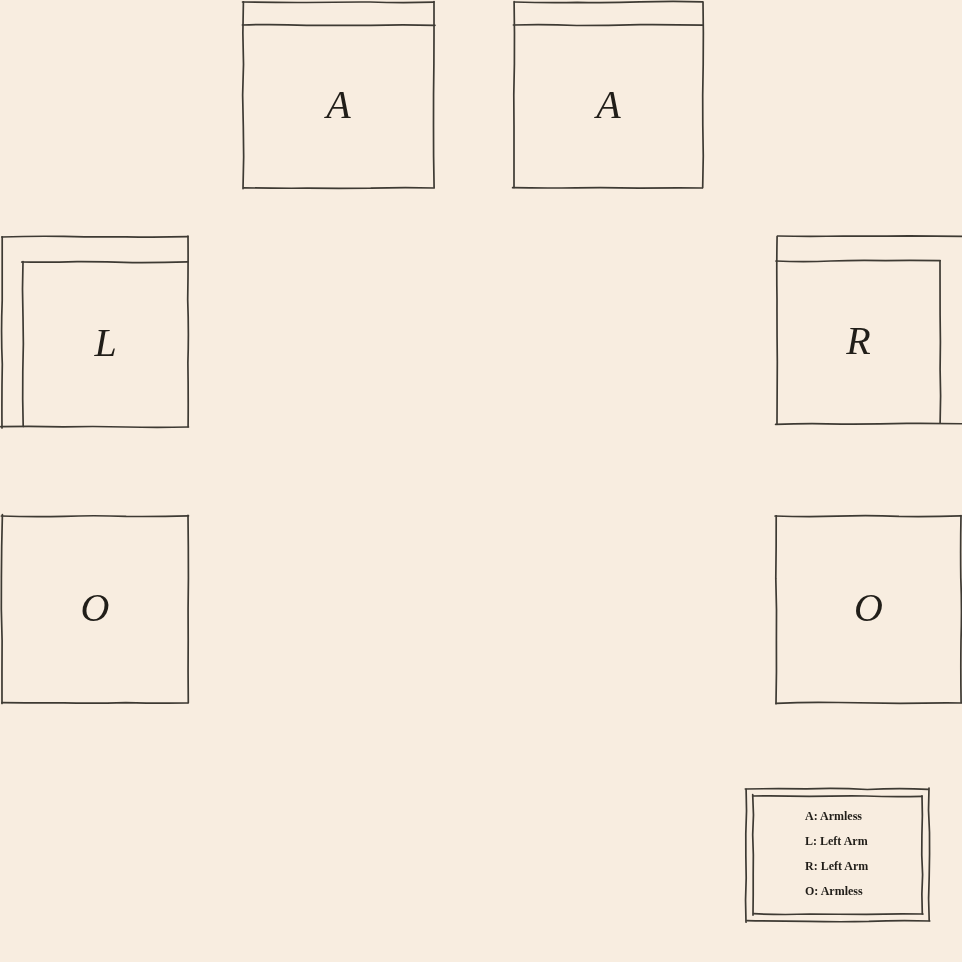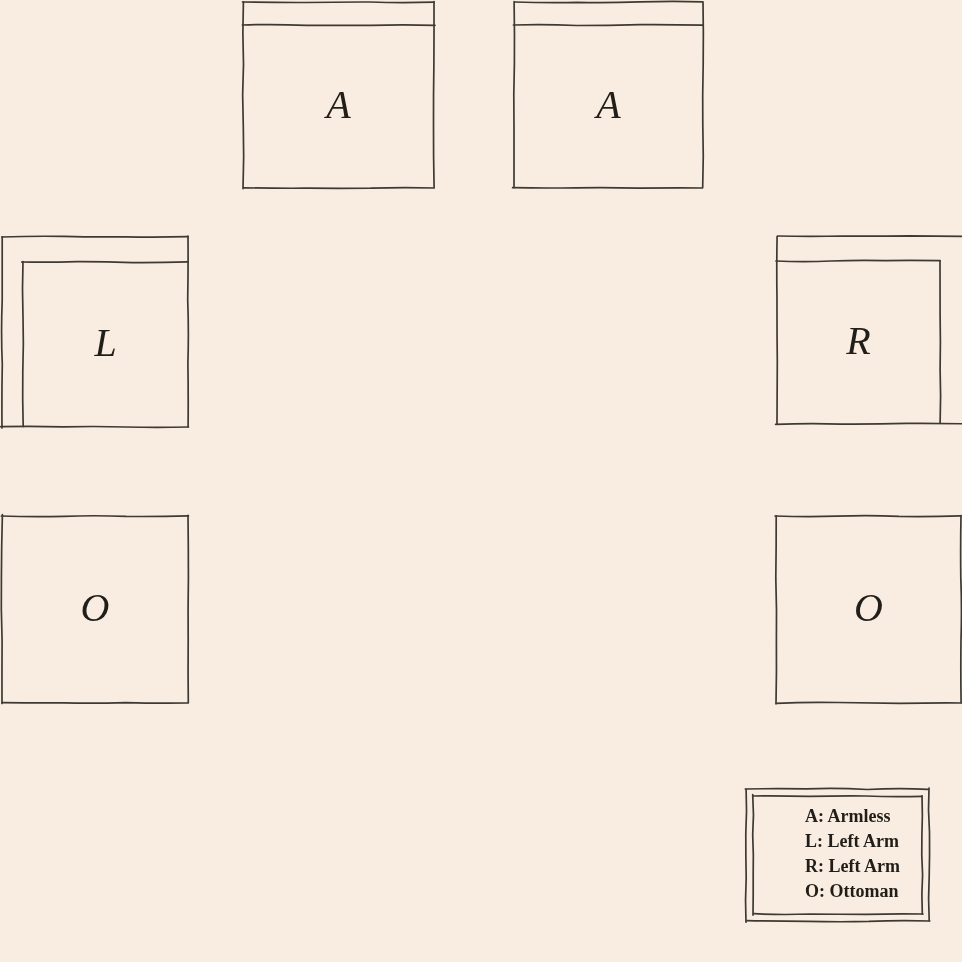--- a/index.html
+++ b/index.html
@@ -54,21 +54,21 @@
     top: 0;
     overflow: visible;
   }
   .legend-lines {
     position: absolute;
     left: 59px;
     top: 15px;
   }
   .legend-entry {
     font-family: "Liberation Serif", serif;
-    font-size: 18px;
+    font-size: 12px;
     font-weight: 600;
     line-height: 25px;
     color: var(--label, #201d18);
     white-space: nowrap;
   }
 </style>
 </head>
 <body>
 
 <div class="canvas" id="canvas">
@@ -142,16 +142,16 @@
         <path d="M0.0 133.2 Q-1.0 111.1 0.2 88.9 Q-0.3 66.8 -0.2 44.6 Q1.1 22.4 0.1 0.3"></path>
         <path d="M6.7 7.0 Q34.9 6.7 63.1 7.4 Q91.4 6.8 119.6 7.0 Q147.8 8.1 176.0 7.3"></path>
         <path d="M176.0 6.9 Q176.8 26.6 175.9 46.3 Q175.3 65.9 176.6 85.6 Q175.3 105.3 176.3 125.0"></path>
         <path d="M176.9 125.0 Q148.7 124.6 120.5 125.3 Q92.3 125.3 64.1 125.0 Q35.9 126.1 7.7 124.7"></path>
         <path d="M7.0 126.1 Q7.3 106.0 7.2 85.9 Q7.7 65.8 6.7 45.7 Q8.2 25.6 6.7 5.5"></path>
       </svg>
     <div class="legend-lines" id="legend-lines">
         <div class="legend-entry">A: Armless</div>
         <div class="legend-entry">L: Left Arm</div>
         <div class="legend-entry">R: Left Arm</div>
-        <div class="legend-entry">O: Ottoman</div>
+        <div class="legend-entry">O: Armless</div>
       </div>
   </div>
 </div>
 
 </body></html>

